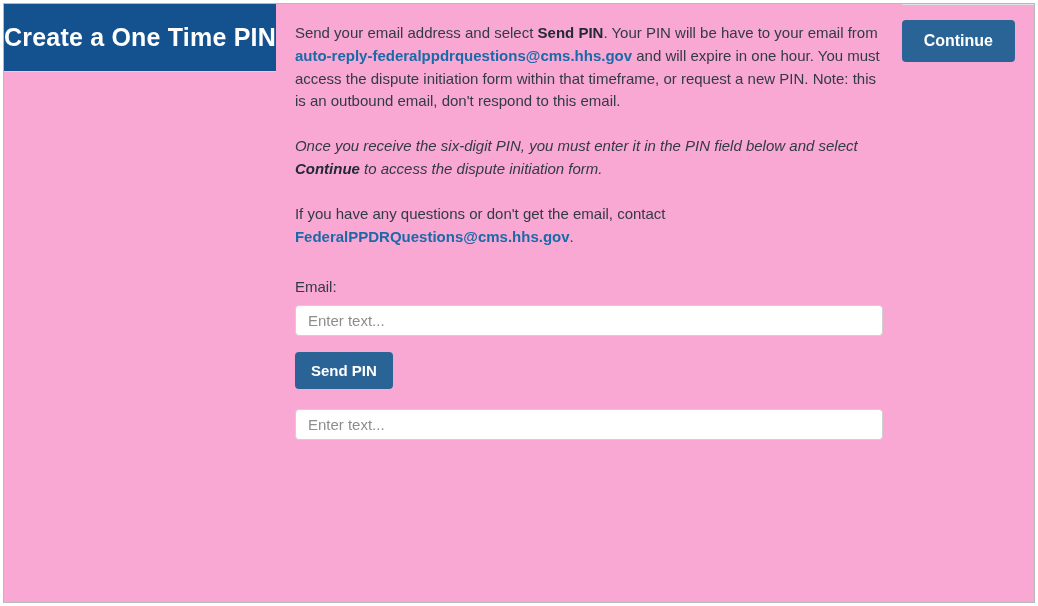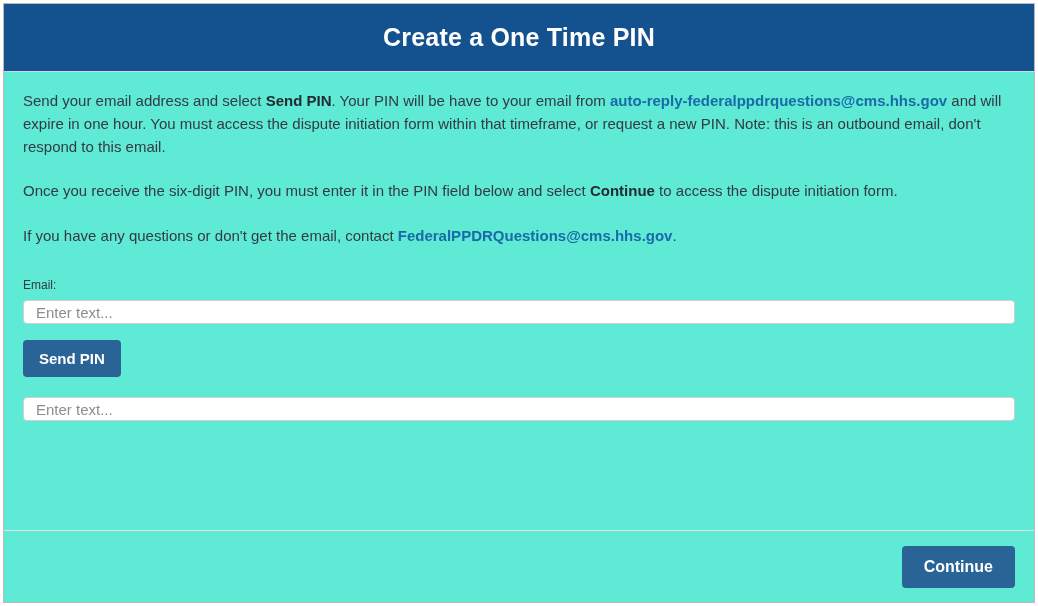--- a/index.html
+++ b/index.html
@@ -14,23 +14,22 @@
     overflow: hidden;
   }
   .dialog {
     position: absolute;
     left: 3px;
     top: 3px;
     width: 1032px;
     height: 600px;
     box-sizing: border-box;
     border: 1px solid #b9b9b9;
-    background: #5eead4;
+    background: #f9a8d4;
     display: flex;
-    flex-direction: column;
   }
   .dialog-header {
     background: #14528f;
     height: 67px;
     min-height: 67px;
     display: flex;
     align-items: center;
     justify-content: center;
     border-bottom: 1px solid #cfd8e0;
   }
@@ -45,43 +44,44 @@
     padding: 18px 19px 0 19px;
     box-sizing: border-box;
     color: #323a45;
     font-size: 15px;
     line-height: 1.52;
   }
   .para {
     margin: 0 0 22px 0;
   }
   .para.tight {
+    font-style: italic;
   }
   .para.last {
     margin-bottom: 28px;
   }
   .para b {
     font-weight: bold;
     color: #222a33;
   }
   a.link {
     color: #1a6aa8;
     font-weight: bold;
     text-decoration: none;
   }
   .field-label {
-    font-size: 12px;
+    font-size: 15px;
     color: #323a45;
     margin-bottom: 6px;
   }
   .text-input {
     display: block;
     width: 100%;
     box-sizing: border-box;
-    height: 24px;
+    height: 31px;
     border: 1px solid #d0d0d0;
     border-radius: 4px;
     background: #ffffff;
     font-family: "Liberation Sans", sans-serif;
     font-size: 15px;
     color: #333333;
     padding: 0 12px;
     outline: none;
   }
   .text-input::placeholder {

